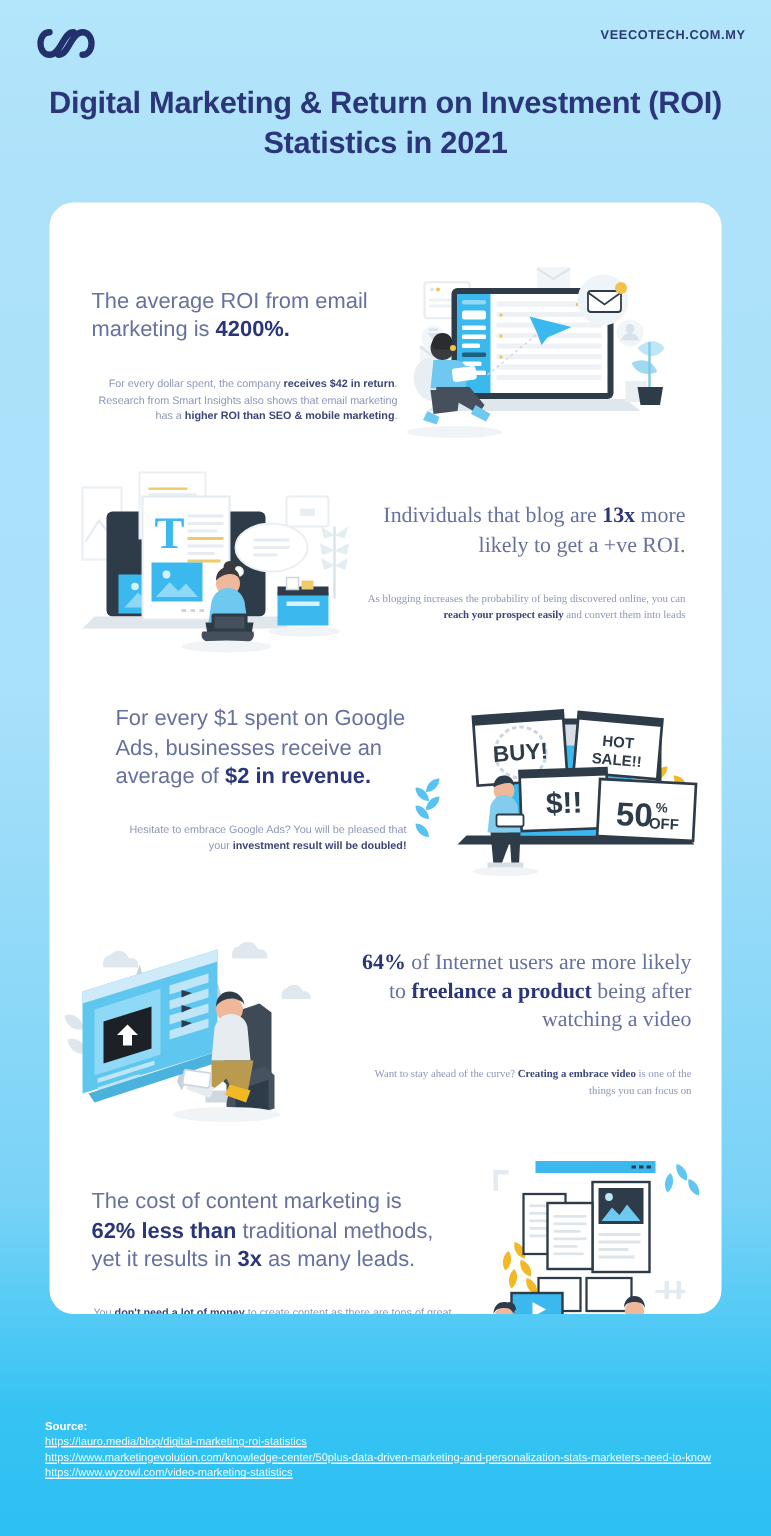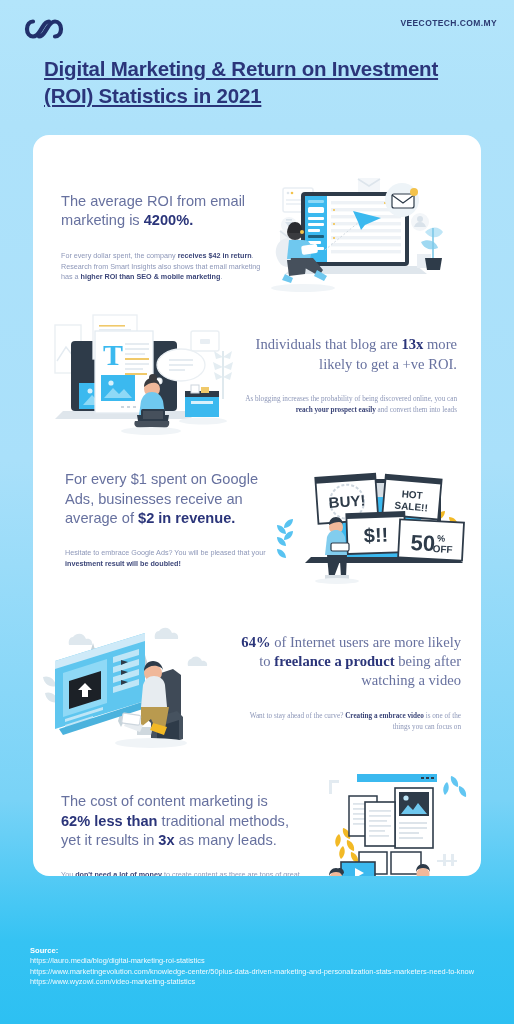--- a/index.html
+++ b/index.html
@@ -8,62 +8,62 @@
     font-family:"Liberation Sans", sans-serif;
     background:linear-gradient(180deg,#b3e5fb 0%,#aee2fa 12%,#a9e0fa 45%,#79d3f7 78%,#35c3f3 92%,#2dc0f2 100%);
   }
   .page{position:relative;width:514px;height:1024px;}
 
   
   .header{position:relative;height:135px;}
   .logo{position:absolute;left:22px;top:16px;width:44px;height:26px;color:#22306b;}
   .site-url{position:absolute;right:17px;top:18px;font-size:8.5px;letter-spacing:.4px;
             color:#2b3a72;font-weight:600;}
-  .title{position:absolute;left:0;right:0;top:55px;
+  .title{position:absolute;left:0;right:0;top:55px;text-align:center;
          font-size:20.5px;line-height:1.32;font-weight:700;color:#2b357a;
-         letter-spacing:-.2px;padding:0 44px;box-sizing:border-box;text-decoration:underline;}
+         letter-spacing:-.2px;padding:0 26px;box-sizing:border-box;}
 
   
   .card{position:absolute;left:33px;top:135px;width:448px;height:741px;
         background:#fff;border-radius:16px;box-sizing:border-box;overflow:hidden;}
 
   .section{position:absolute;width:448px;display:flex;align-items:center;}
   .sec-text{box-sizing:border-box;}
   .head{font-size:14.6px;line-height:1.33;color:#67719f;font-weight:400;}
   .head b{color:#2b357a;font-weight:700;}
-  .sub{margin-top:20px;font-size:7.2px;line-height:1.5;color:#8d97b8;}
+  .sub{margin-top:20px;font-size:7.2px;line-height:1.5;color:#8d97b8;text-align:right;}
   .sub b{color:#3c4679;font-weight:700;}
   .align-r{text-align:right;font-family:Liberation Serif, serif;}
   .art{position:relative;flex:none;}
 
   
   .s1{top:35px;left:0;height:135px;}
   .s1 .sec-text{width:232px;padding-left:28px;}
   .s1 .art{width:188px;height:135px;}
 
   .s2{top:178px;left:0;height:125px;}
   .s2 .art{width:212px;height:125px;}
   .s2 .sec-text{width:236px;padding-right:24px;}
 
   .s3{top:320px;left:0;height:130px;}
-  .s3 .sec-text{width:238px;padding-left:32px;}
+  .s3 .sec-text{width:238px;padding-left:44px;}
   .s3 .art{width:210px;height:130px;}
 
   .s4{top:480px;left:0;height:135px;}
   .s4 .art{width:208px;height:135px;}
   .s4 .sec-text{width:240px;padding-right:20px;}
 
   .s5{top:635px;left:0;height:155px;}
   .s5 .sec-text{width:268px;padding-left:28px;}
   .s5 .art{width:180px;height:155px;}
 
   
   .footer{position:absolute;left:30px;top:946px;width:460px;color:#ffffff;}
   .src-label{font-size:7.6px;font-weight:700;margin-bottom:1px;}
-  .src-line{font-size:7.4px;line-height:1.45;color:#f2fbff;word-break:break-all;}
+  .src-line{font-size:7.4px;line-height:1.45;color:#f2fbff;word-break:break-all;text-decoration:underline;}
 </style>
 </head>
 <body>
 
 <div class="page">
 
   <div class="header">
     <div class="logo">
       <svg viewBox="0 0 44 26" width="44" height="26" aria-hidden="true">
         <path d="M11 5.5c-3.3 0-6 2.9-6 7.5s2.7 7.5 6 7.5c3.6 0 5.6-3.1 7.3-5.9l2.3-3.8c1.6-2.7 3.2-5.3 6.4-5.3" fill="none" stroke="#22306b" stroke-width="4.2" stroke-linecap="round"></path>

